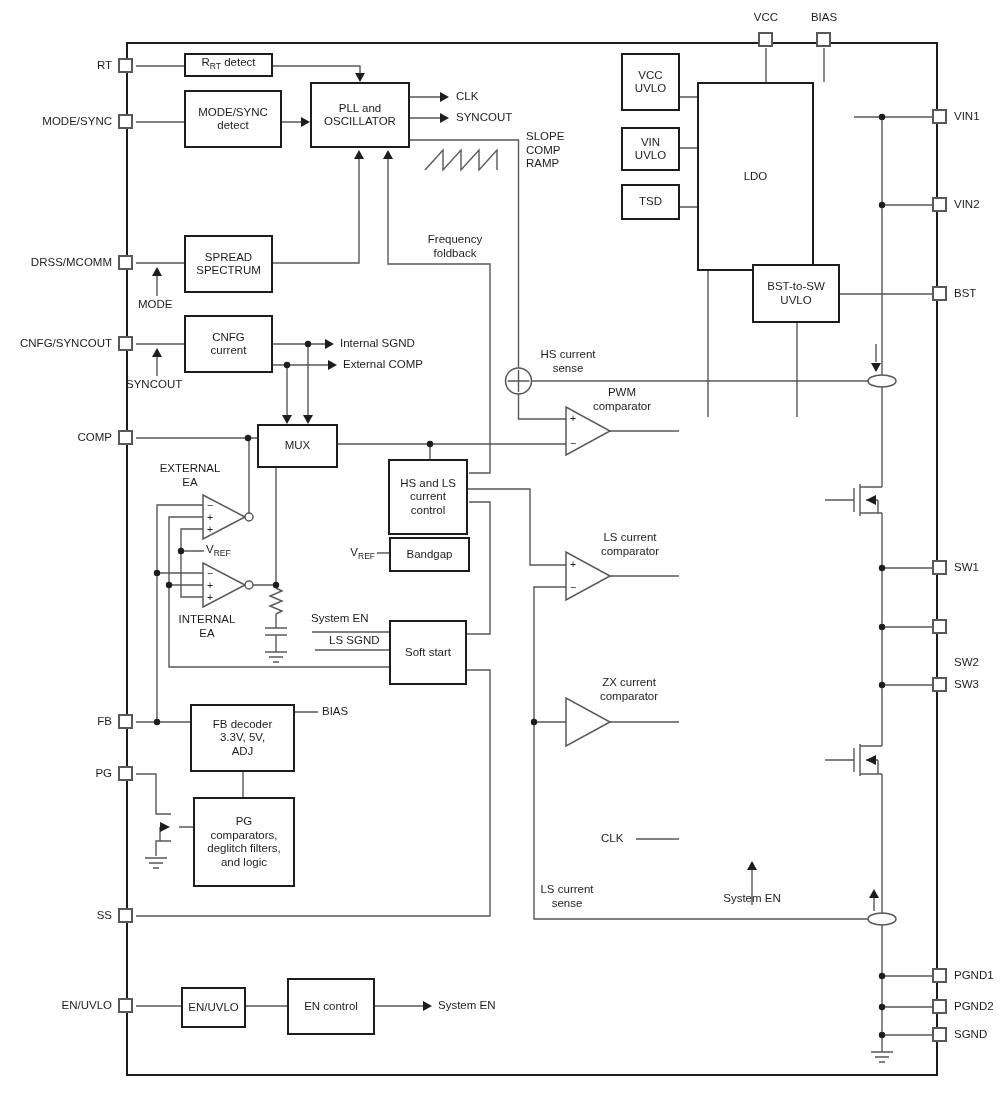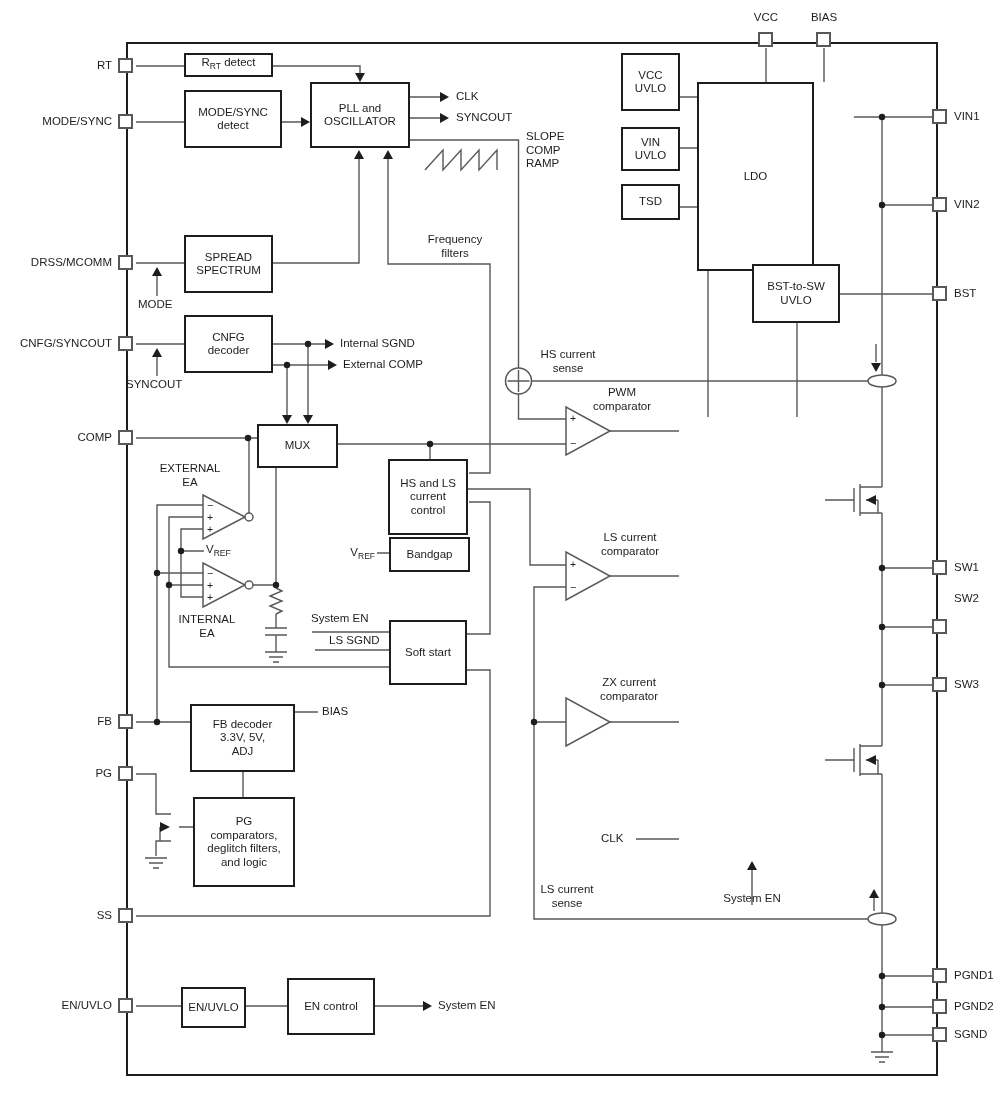--- a/index.html
+++ b/index.html
@@ -139,21 +139,21 @@
   <div class="blk" style="left:184px;top:53px;width:89px;height:24px">
     <div><span>R</span><span class="sb">RT</span><span> detect</span></div>
   </div>
   <div class="blk" style="left:184px;top:90px;width:98px;height:58px">MODE/SYNC
 detect</div>
   <div class="blk" style="left:184px;top:235px;width:89px;height:58px">SPREAD
 SPECTRUM</div>
   <div class="blk" style="left:310px;top:82px;width:100px;height:66px">PLL and
 OSCILLATOR</div>
   <div class="blk" style="left:184px;top:315px;width:89px;height:58px">CNFG
-decoder</div>
+current</div>
   <div class="blk" style="left:257px;top:424px;width:81px;height:44px">MUX</div>
   <div class="blk" style="left:388px;top:459px;width:80px;height:76px">HS and LS
 current
 control</div>
   <div class="blk" style="left:389px;top:537px;width:81px;height:35px">Bandgap</div>
   <div class="blk" style="left:389px;top:620px;width:78px;height:65px">Soft start</div>
   <div class="blk" style="left:190px;top:704px;width:105px;height:68px">FB decoder
 3.3V, 5V,
 ADJ</div>
   <div class="blk" style="left:193px;top:797px;width:102px;height:90px">PG
@@ -201,33 +201,33 @@
   <div class="pin" style="left:932px;top:560px"></div>
   <div class="pin" style="left:932px;top:619px"></div>
   <div class="pin" style="left:932px;top:677px"></div>
   <div class="pin" style="left:932px;top:968px"></div>
   <div class="pin" style="left:932px;top:999px"></div>
   <div class="pin" style="left:932px;top:1027px"></div>
   <div class="lbl" style="left:954px;top:110px">VIN1</div>
   <div class="lbl" style="left:954px;top:198px">VIN2</div>
   <div class="lbl" style="left:954px;top:287px">BST</div>
   <div class="lbl" style="left:954px;top:561px">SW1</div>
-  <div class="lbl" style="left:954px;top:592px">SW2</div>
+  <div class="lbl" style="left:954px;top:656px">SW2</div>
   <div class="lbl" style="left:954px;top:678px">SW3</div>
   <div class="lbl" style="left:954px;top:969px">PGND1</div>
   <div class="lbl" style="left:954px;top:1000px">PGND2</div>
   <div class="lbl" style="left:954px;top:1028px">SGND</div>
 
   <div class="lbl" style="left:456px;top:90px">CLK</div>
   <div class="lbl" style="left:456px;top:111px">SYNCOUT</div>
   <div class="lbl" style="left:526px;top:130px">SLOPE
 COMP
 RAMP</div>
   <div class="lbl ctr" style="left:419px;top:233px;width:72px">Frequency
-filters</div>
+foldback</div>
   <div class="lbl" style="left:340px;top:337px">Internal SGND</div>
   <div class="lbl" style="left:343px;top:358px">External COMP</div>
   <div class="lbl" style="left:138px;top:298px">MODE</div>
   <div class="lbl" style="left:126px;top:378px">SYNCOUT</div>
   <div class="lbl ctr" style="left:531px;top:348px;width:74px">HS current
 sense</div>
   <div class="lbl ctr" style="left:584px;top:386px;width:76px">PWM
 comparator</div>
   <div class="lbl ctr" style="left:591px;top:531px;width:78px">LS current
 comparator</div>

